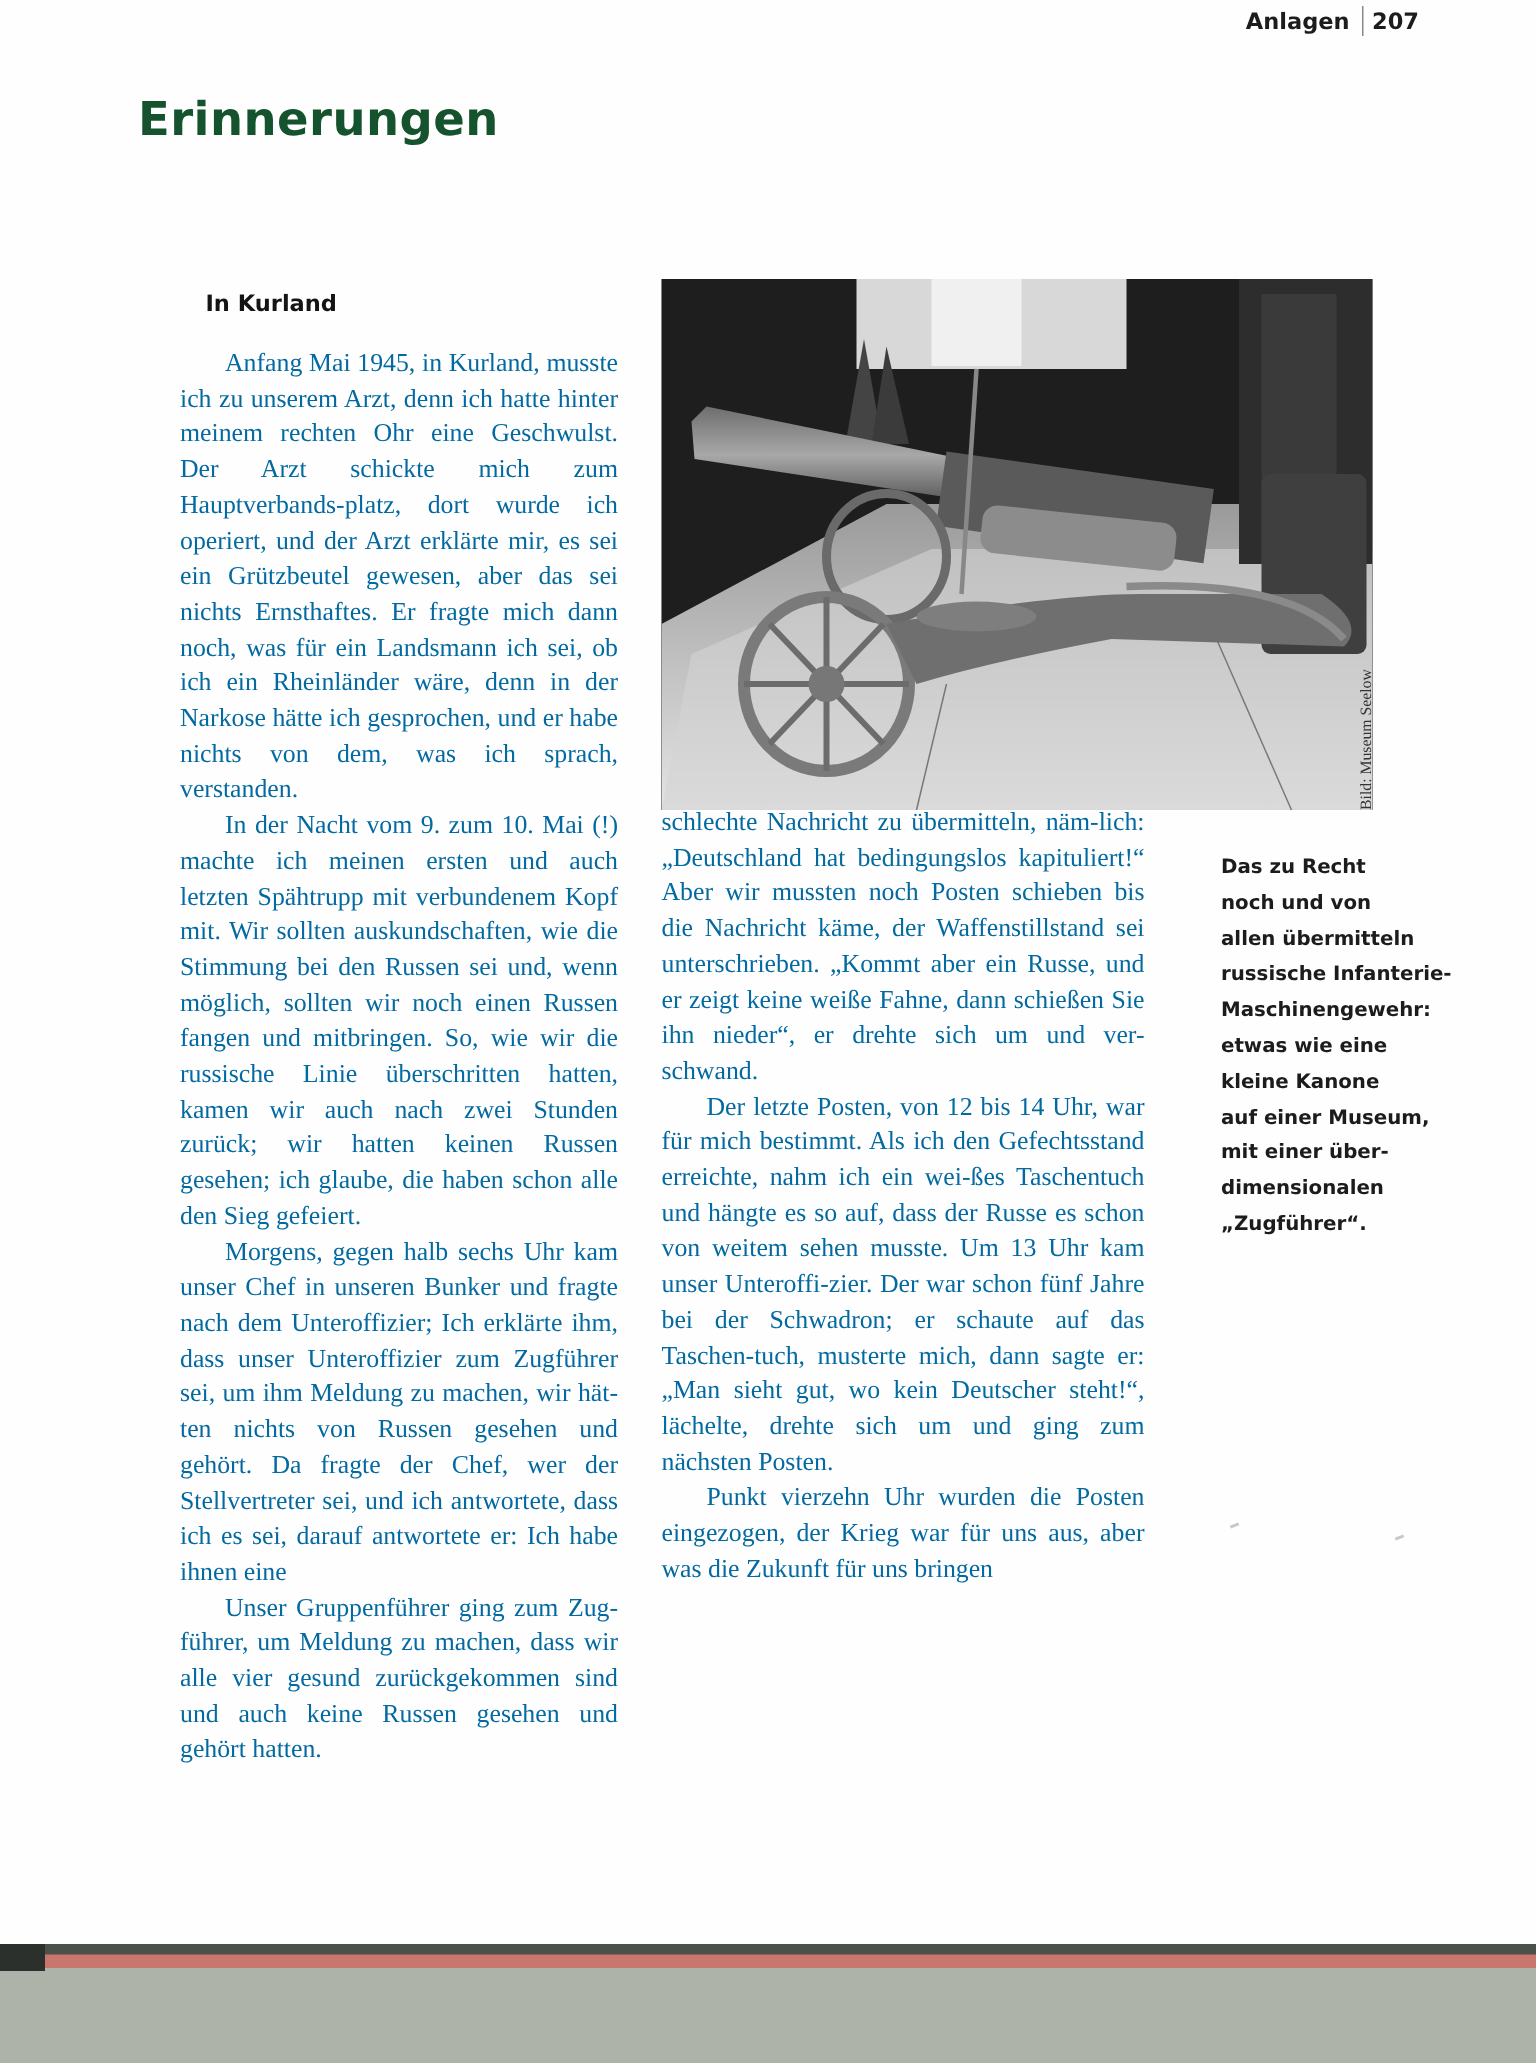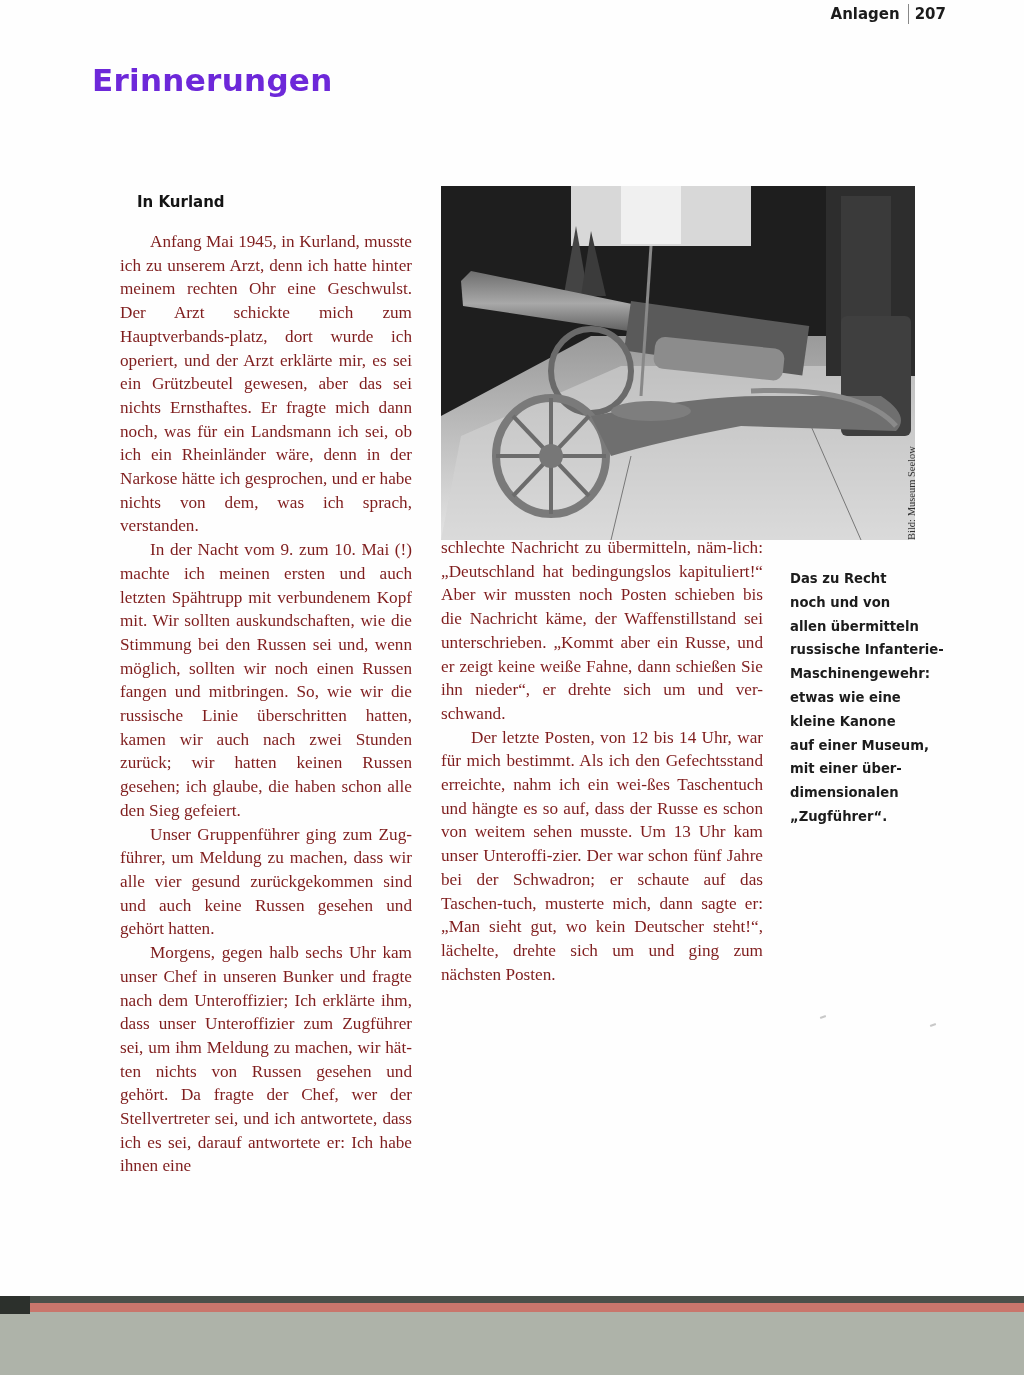--- a/index.html
+++ b/index.html
@@ -6,42 +6,42 @@
   html, body { width: 1024px; height: 1375px; overflow: hidden; }
   body { background: #ffffff; position: relative; font-family: "Liberation Serif", serif; color: #1a1a1a; }
 
   .page { position: absolute; left: 0; top: 0; width: 1024px; height: 1296px; background: #fefefe; }
 
   .running-head { position: absolute; top: 4px; right: 78px; display: flex; align-items: center;
     font-family: "DejaVu Sans", sans-serif; font-weight: bold; font-size: 15px; color: #1c1c1c; }
   .running-head .sep { display: inline-block; width: 1px; height: 20px; background: #888; margin: 0 6px 0 8px; }
 
   .title { position: absolute; left: 92px; top: 62px; font-family: "DejaVu Sans", sans-serif;
-    font-weight: bold; font-size: 31px; color: #6d28d9; letter-spacing: 0.3px; }
+    font-weight: bold; font-size: 31px; color: #14532d; letter-spacing: 0.3px; }
   .subtitle { position: absolute; left: 92px; top: 115px; font-family: "DejaVu Sans", sans-serif;
     font-weight: bold; font-size: 19.5px; color: #141414; letter-spacing: 0.2px; }
 
   .section-head { position: absolute; left: 137px; top: 193px; font-family: "DejaVu Sans", sans-serif;
     font-weight: bold; font-size: 15px; color: #141414; }
 
-  .col { position: absolute; font-size: 17.2px; line-height: 23.7px; text-align: justify; color: #7f1d1d; }
+  .col { position: absolute; font-size: 17.2px; line-height: 23.7px; text-align: justify; color: #0369a1; }
   .col p { text-indent: 0; }
   .col p.ind { text-indent: 30px; }
   .col-left { left: 120px; top: 230px; width: 292px; }
   .col-mid { left: 441px; top: 536px; width: 322px; }
 
   .photo { position: absolute; left: 441px; top: 186px; width: 474px; height: 354px; background: #2a2a2a; overflow: hidden; }
   .photo svg { width: 100%; height: 100%; display: block; }
 
   .photo-credit { position: absolute; left: 906px; top: 540px; transform-origin: left top; transform: rotate(-90deg);
     font-family: "Liberation Serif", serif; font-size: 10.5px; color: #333; white-space: nowrap; }
 
   .caption { position: absolute; left: 790px; top: 567px; width: 150px; font-family: "DejaVu Sans", sans-serif;
     font-weight: bold; font-size: 13.2px; line-height: 23.8px; color: #1c1c1c; }
-  .caption span { display: block; white-space: nowrap; }
+  .caption span { display: block; white-space: nowrap; margin-left: 24px; }
 
   .bottom-strip { position: absolute; left: 0; top: 1296px; width: 1024px; height: 79px; background: #aeb3a9; }
   .bottom-strip .dark { position: absolute; left: 0; top: 0; width: 1024px; height: 8px; background: #4a504a; }
   .bottom-strip .red { position: absolute; left: 28px; top: 7px; width: 996px; height: 9px; background: #c9766c; }
   .bottom-strip .corner { position: absolute; left: 0; top: 0; width: 30px; height: 18px; background: #2c302c; }
 
   .speck { position: absolute; width: 6px; height: 2px; background: #c8c8c8; transform: rotate(-20deg); }
 </style>
 </head>
 <body>
@@ -54,22 +54,22 @@
     <span>207</span>
   </div>
 
   <h1 class="title">Erinnerungen</h1>
 
   <h3 class="section-head">In Kurland</h3>
 
   <div class="col col-left">
     <p class="ind">Anfang Mai 1945, in Kurland, musste ich zu unserem Arzt, denn ich hatte hinter meinem rechten Ohr eine Geschwulst. Der Arzt schickte mich zum Hauptverbands-platz, dort wurde ich operiert, und der Arzt erklärte mir, es sei ein Grützbeutel gewesen, aber das sei nichts Ernsthaftes. Er fragte mich dann noch, was für ein Landsmann ich sei, ob ich ein Rheinländer wäre, denn in der Narkose hätte ich gesprochen, und er habe nichts von dem, was ich sprach, verstanden.</p>
     <p class="ind">In der Nacht vom 9. zum 10. Mai (!) machte ich meinen ersten und auch letzten Spähtrupp mit verbundenem Kopf mit. Wir sollten auskundschaften, wie die Stimmung bei den Russen sei und, wenn möglich, sollten wir noch einen Russen fangen und mitbringen. So, wie wir die russische Linie überschritten hatten, kamen wir auch nach zwei Stunden zurück; wir hatten keinen Russen gesehen; ich glaube, die haben schon alle den Sieg gefeiert.</p>
+    <p class="ind">Morgens, gegen halb sechs Uhr kam unser Chef in unseren Bunker und fragte nach dem Unteroffizier; Ich erklärte ihm, dass unser Unteroffizier zum Zugführer sei, um ihm Meldung zu machen, wir hät-ten nichts von Russen gesehen und gehört. Da fragte der Chef, wer der Stellvertreter sei, und ich antwortete, dass ich es sei, darauf antwortete er: Ich habe ihnen eine</p>
     <p class="ind">Unser Gruppenführer ging zum Zug-führer, um Meldung zu machen, dass wir alle vier gesund zurückgekommen sind und auch keine Russen gesehen und gehört hatten.</p>
-    <p class="ind">Morgens, gegen halb sechs Uhr kam unser Chef in unseren Bunker und fragte nach dem Unteroffizier; Ich erklärte ihm, dass unser Unteroffizier zum Zugführer sei, um ihm Meldung zu machen, wir hät-ten nichts von Russen gesehen und gehört. Da fragte der Chef, wer der Stellvertreter sei, und ich antwortete, dass ich es sei, darauf antwortete er: Ich habe ihnen eine</p>
   </div>
 
   <div class="photo">
     <svg viewBox="0 0 474 354" preserveAspectRatio="none">
       <defs>
         <linearGradient id="floor" x1="0" y1="0" x2="0" y2="1">
           <stop offset="0" stop-color="#9a9a9a"></stop>
           <stop offset="1" stop-color="#e4e4e4"></stop>
         </linearGradient>
         <linearGradient id="jacket" x1="0" y1="0" x2="0" y2="1">
@@ -106,20 +106,21 @@
       <path d="M150 230 Q260 210 320 210 L440 210 Q470 230 455 245 L300 240 Q220 255 170 270 Z" fill="#6f6f6f"></path>
       <path d="M310 205 Q420 200 455 240" fill="none" stroke="#8a8a8a" stroke-width="5"></path>
       <ellipse cx="210" cy="225" rx="40" ry="10" fill="#7e7e7e"></ellipse>
     </svg>
   </div>
   <div class="photo-credit">Bild: Museum Seelow</div>
 
   <div class="col col-mid">
     <p>schlechte Nachricht zu übermitteln, näm-lich: „Deutschland hat bedingungslos kapituliert!“ Aber wir mussten noch Posten schieben bis die Nachricht käme, der Waffenstillstand sei unterschrieben. „Kommt aber ein Russe, und er zeigt keine weiße Fahne, dann schießen Sie ihn nieder“, er drehte sich um und ver-schwand.</p>
     <p class="ind">Der letzte Posten, von 12 bis 14 Uhr, war für mich bestimmt. Als ich den Gefechtsstand erreichte, nahm ich ein wei-ßes Taschentuch und hängte es so auf, dass der Russe es schon von weitem sehen musste. Um 13 Uhr kam unser Unteroffi-zier. Der war schon fünf Jahre bei der Schwadron; er schaute auf das Taschen-tuch, musterte mich, dann sagte er: „Man sieht gut, wo kein Deutscher steht!“, lächelte, drehte sich um und ging zum nächsten Posten.</p>
+    <p class="ind">Punkt vierzehn Uhr wurden die Posten eingezogen, der Krieg war für uns aus, aber was die Zukunft für uns bringen</p>
   </div>
 
   <div class="caption">
     <span>Das zu Recht</span>
     <span>noch und von</span>
     <span>allen übermitteln</span>
     <span>russische Infanterie-</span>
     <span>Maschinengewehr:</span>
     <span>etwas wie eine</span>
     <span>kleine Kanone</span>

